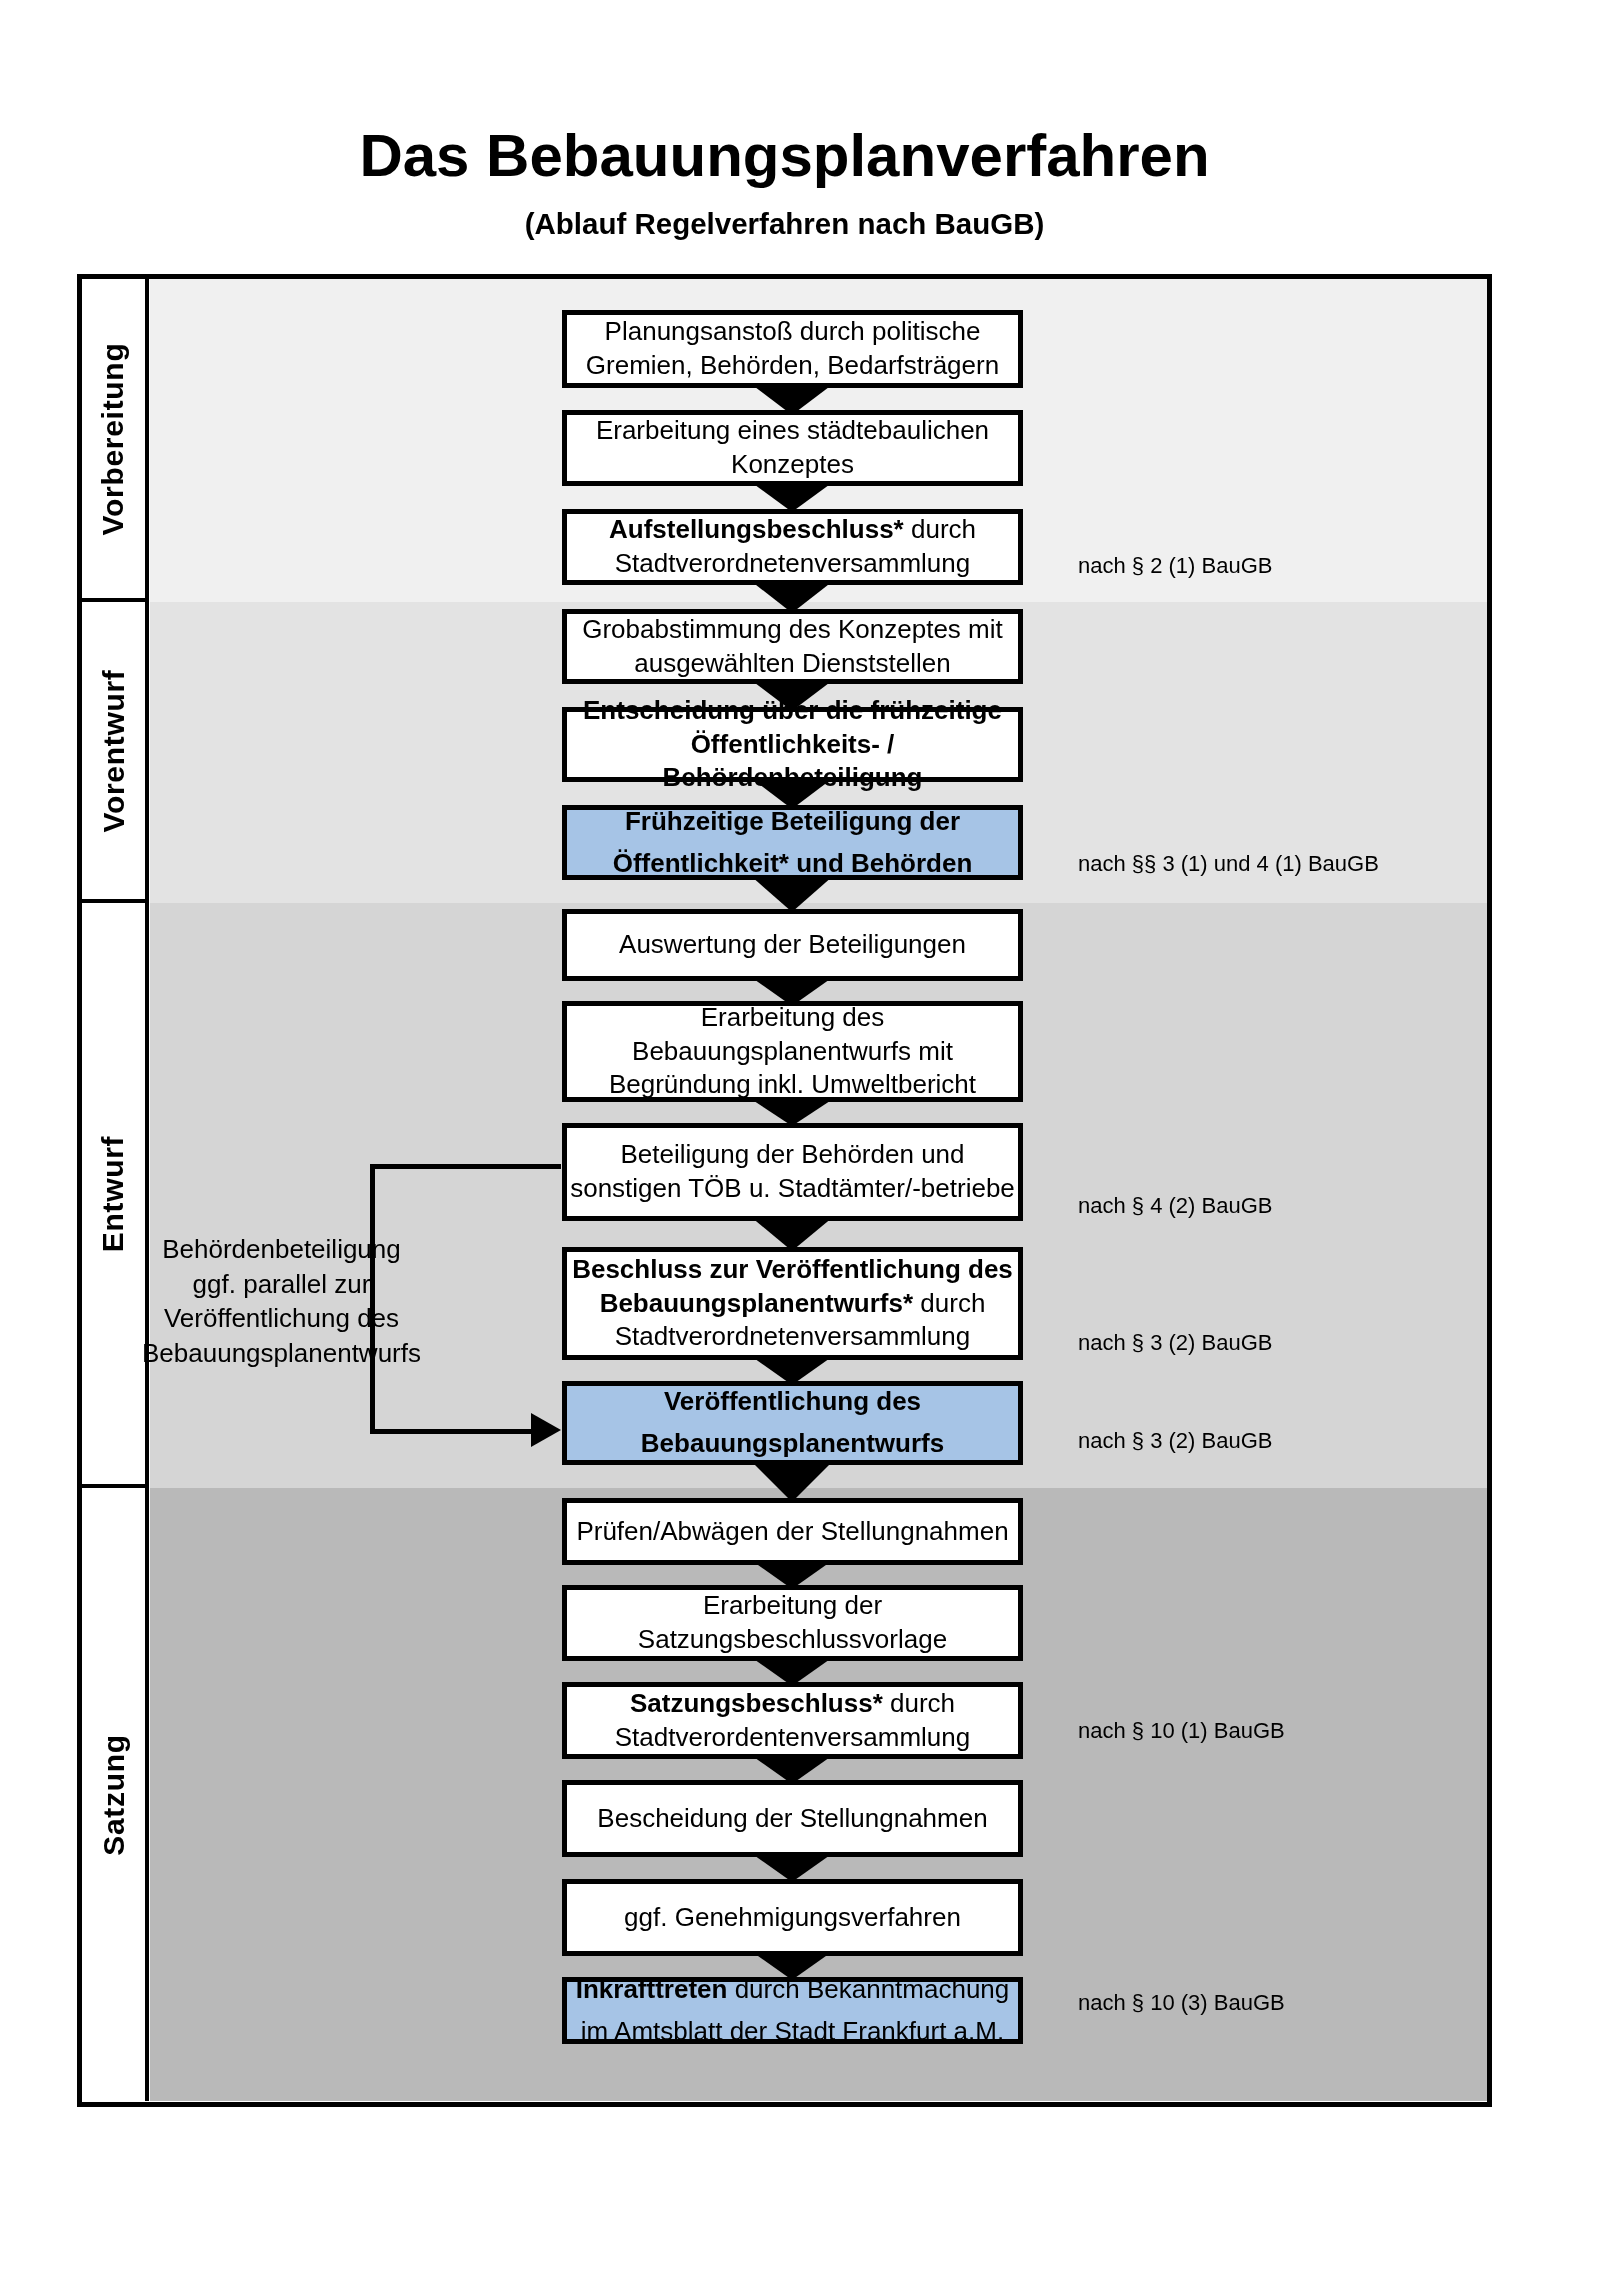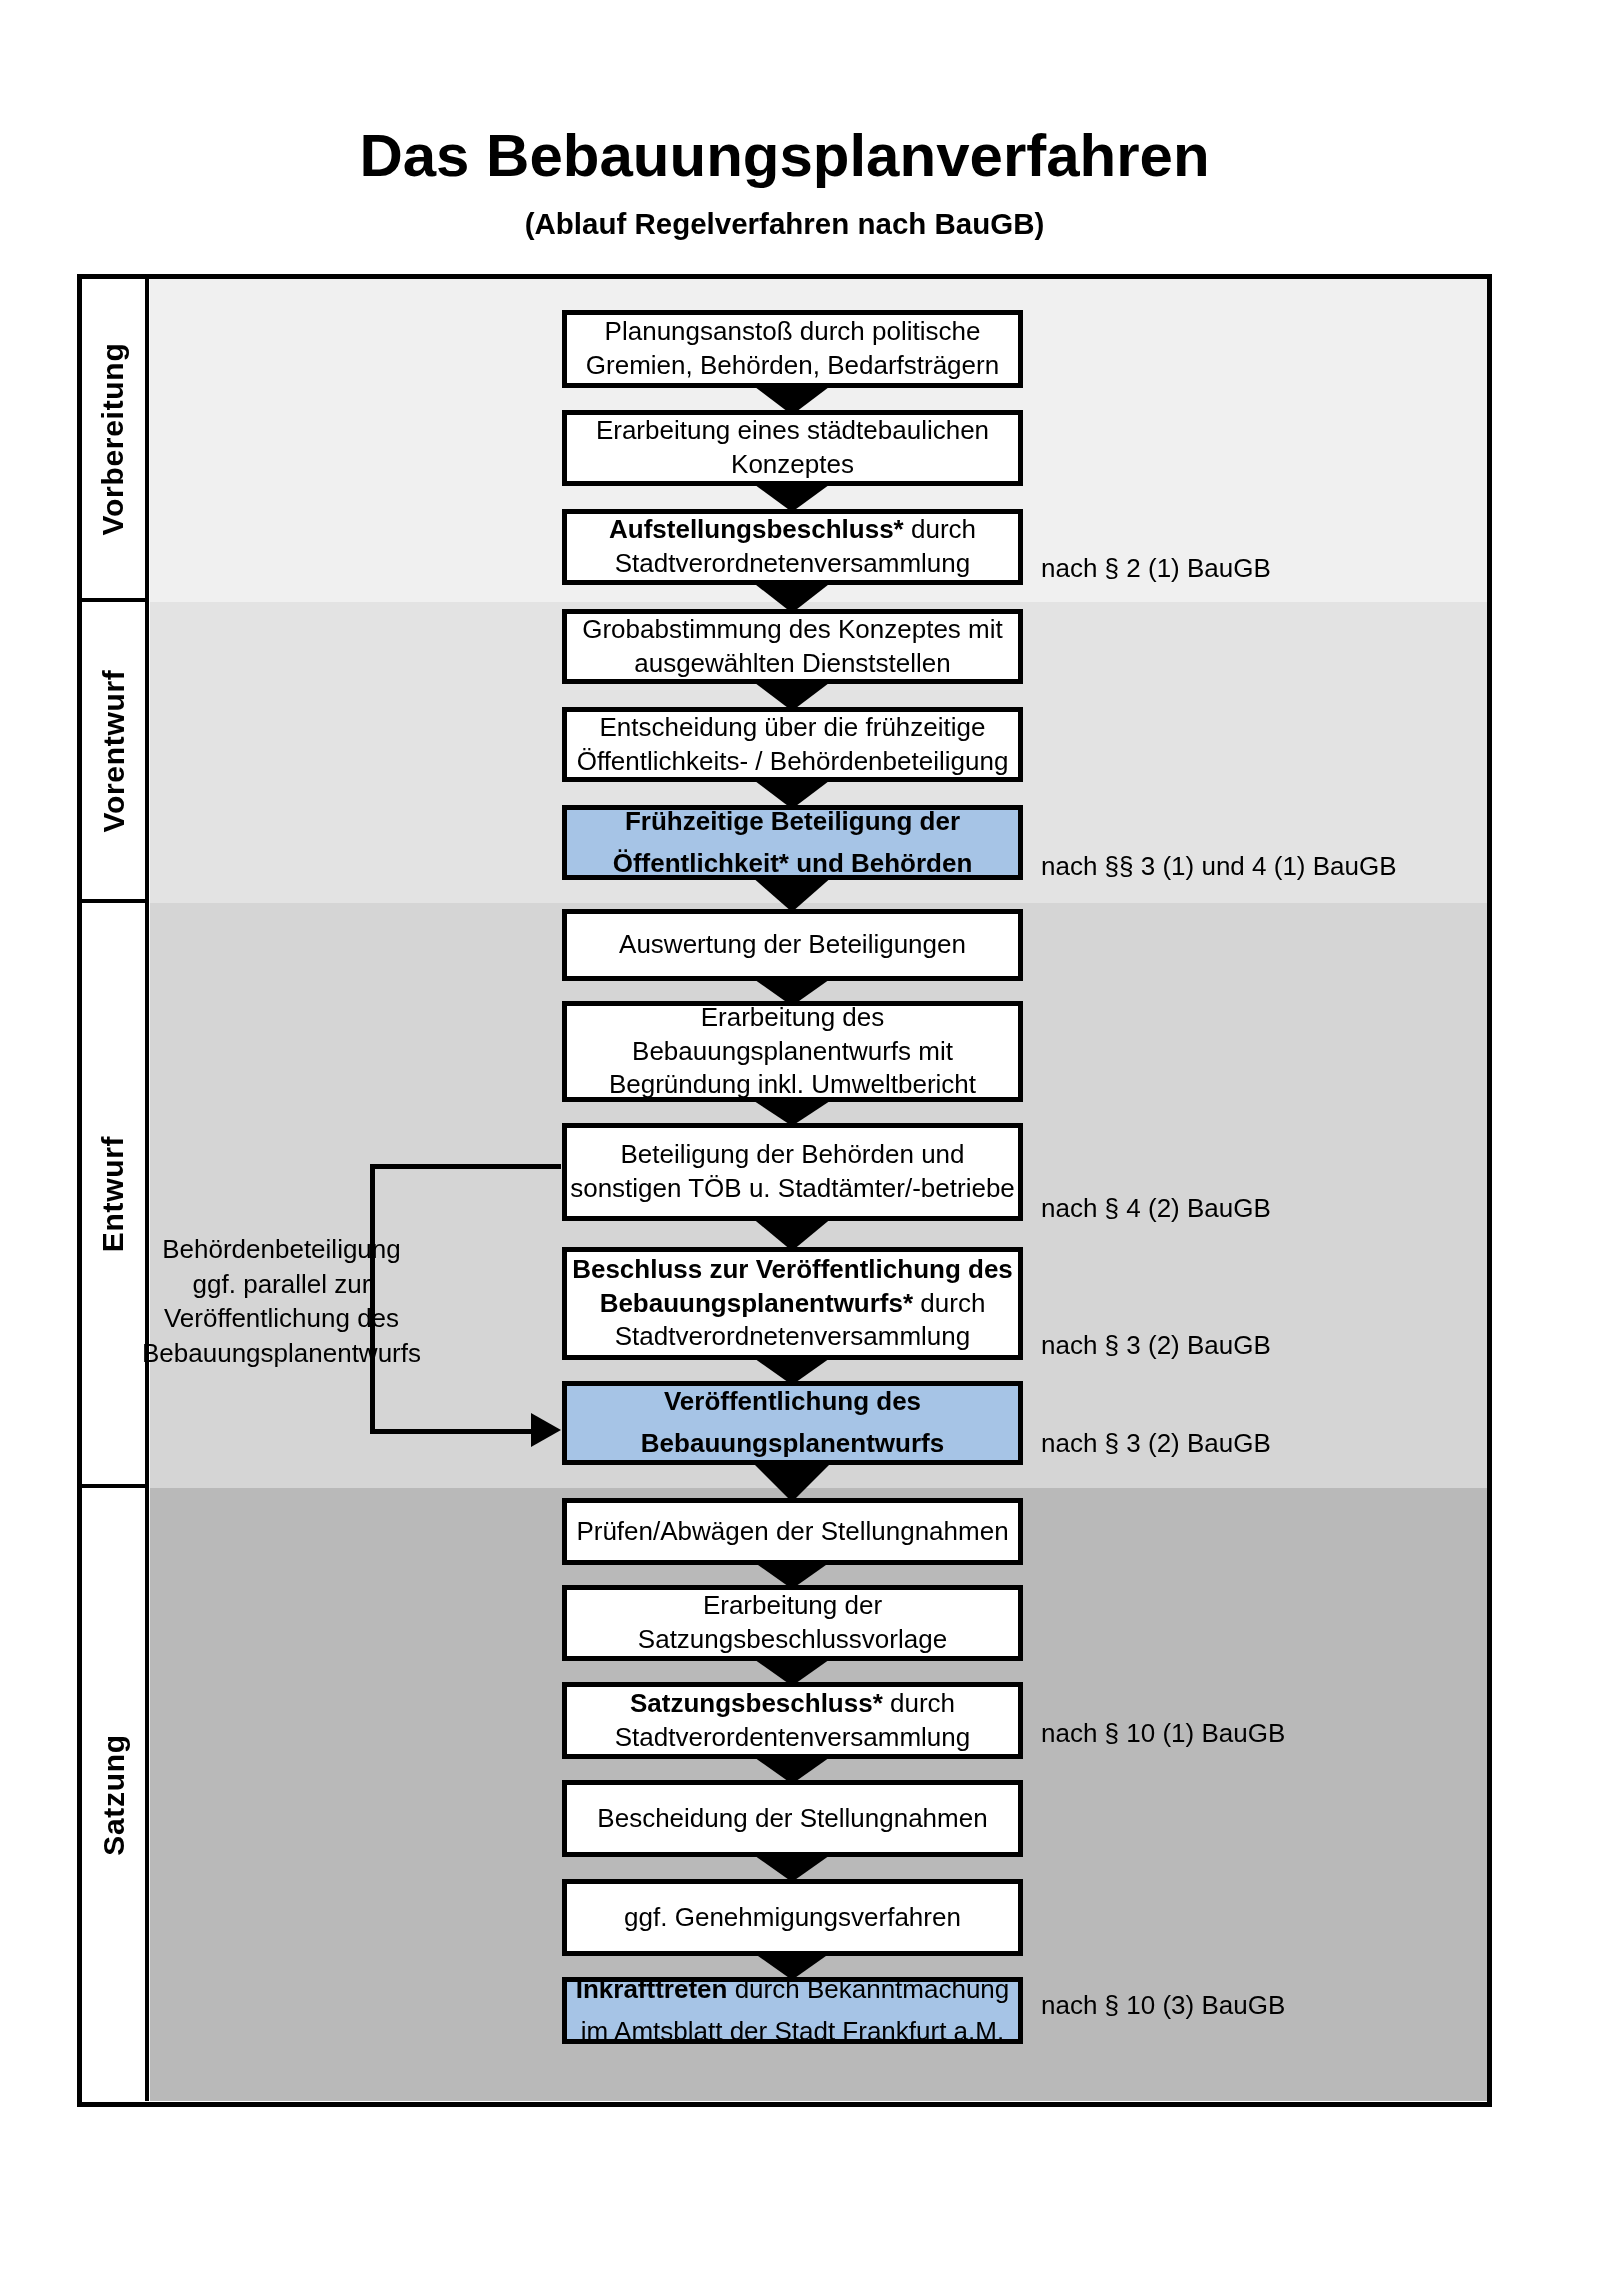--- a/index.html
+++ b/index.html
@@ -18,21 +18,21 @@
   .labelcell.divided{border-bottom:4.6px solid #000;}
   .labelcell span{transform:rotate(-90deg);white-space:nowrap;
                   font-weight:bold;font-size:30px;letter-spacing:0.7px;}
   .pbox{position:absolute;left:562px;width:461px;border:5.2px solid #000;background:#ffffff;
         box-sizing:border-box;display:flex;flex-direction:column;justify-content:center;
         align-items:center;text-align:center;font-size:26px;line-height:1.3;}
   .pbox.blue{background:var(--blue,#a6c4e6);gap:8px;}
   .b{font-weight:bold;margin-top:45px;}
   .arrow{position:absolute;width:0;height:0;
          border-left:41px solid transparent;border-right:41px solid transparent;}
-  .note{position:absolute;left:1041px;font-size:26px;white-space:nowrap;}
+  .note{position:absolute;left:1078px;font-size:22px;white-space:nowrap;}
   .annotation{position:absolute;left:98px;top:1232px;width:367px;text-align:center;
               font-size:26px;line-height:1.33;}
   .hline,.vline{position:absolute;background:#000;}
   .connector-arrowhead{position:absolute;width:0;height:0;
        border-top:17.7px solid transparent;border-bottom:17.7px solid transparent;
        border-left:30px solid #000;}
   .footnote{position:absolute;left:109px;top:2133px;width:1316px;
             font-size:25px;line-height:1.42;}
 </style>
 </head>
@@ -97,21 +97,21 @@
       <div class="line"><span class="">Konzeptes</span></div>
     </div>
     <div class="pbox" style="top: 509px; height: 76px;">
       <div class="line"><span class="b">Aufstellungsbeschluss*</span><span class=""> durch</span></div>
       <div class="line"><span class="">Stadtverordnetenversammlung</span></div>
     </div>
     <div class="pbox" style="top: 609px; height: 75px;">
       <div class="line"><span class="">Grobabstimmung des Konzeptes mit</span></div>
       <div class="line"><span class="">ausgewählten Dienststellen</span></div>
     </div>
-    <div class="pbox" style="top: 707px; height: 75px;">
+    <div class="pbox" style="top: 707px; height: 75px; font-weight: bold;">
       <div class="line"><span class="">Entscheidung über die frühzeitige</span></div>
       <div class="line"><span class="">Öffentlichkeits- / Behördenbeteiligung</span></div>
     </div>
     <div class="pbox blue" style="top: 805px; height: 75px;">
       <div class="line"><span class="b">Frühzeitige Beteiligung der</span></div>
       <div class="line"><span class="b">Öffentlichkeit* und Behörden</span></div>
     </div>
     <div class="pbox" style="top: 909px; height: 72px;">
       <div class="line"><span class="">Auswertung der Beteiligungen</span></div>
     </div>

